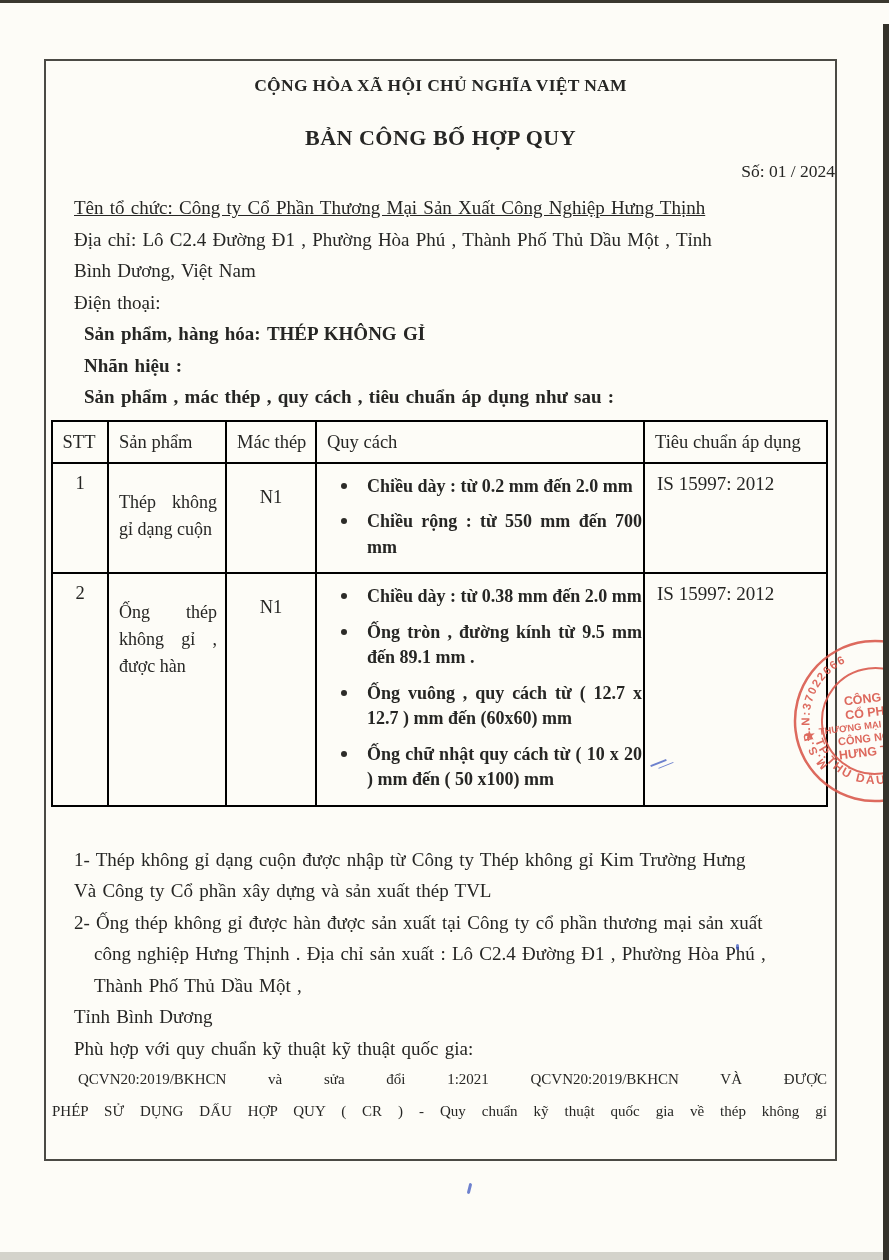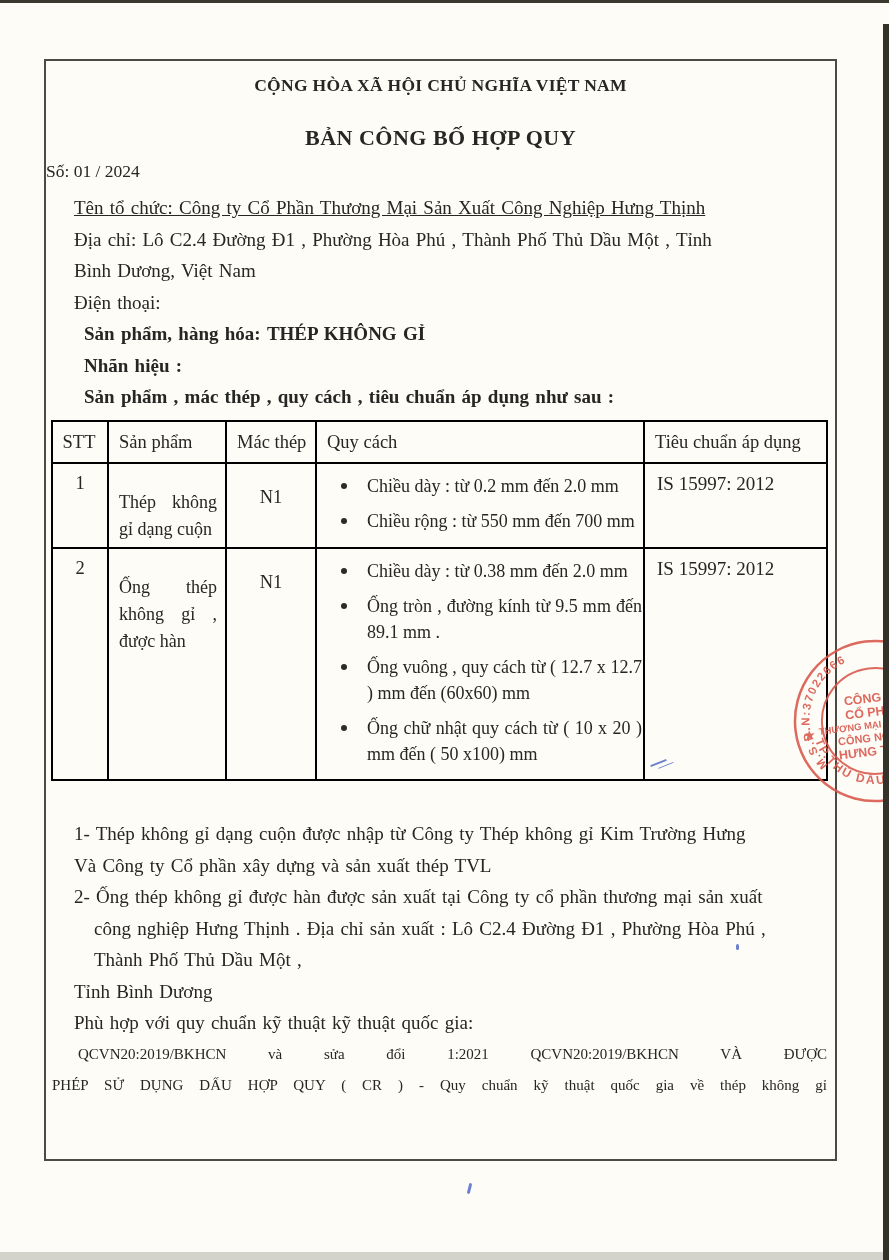--- a/index.html
+++ b/index.html
@@ -19,35 +19,35 @@
   
   .frame {
     position:absolute; left:44px; top:59px; width:793px; height:1102px;
     border:2px solid #4b4a45; z-index:2;
   }
 
   .nat1 { margin-top:12px; text-align:center; font-weight:bold; font-size:17.5px; line-height:24px; letter-spacing:.3px; }
   .nat2 { margin-top:4px; text-align:center; font-weight:bold; font-size:17px; line-height:22px; }
   .nat2 .ul { border-bottom:2.5px solid #2e2d28; padding:0 4px 3px 12px; }
   .doc-title { margin-top:27px; text-align:center; font-weight:bold; font-size:22px; line-height:28px; letter-spacing:.5px; }
-  .doc-no { margin-top:8px; text-align:left; font-size:17.5px; line-height:22px; }
+  .doc-no { margin-top:8px; text-align:right; font-size:17.5px; line-height:22px; }
 
   .p { font-size:19px; line-height:31.5px; margin-left:28px; margin-right:10px; word-spacing:1.5px; }
   .p.indent { margin-left:38px;font-weight:bold; }
   .first-p { margin-top:10px;text-decoration:underline; }
 
   
   table.tbl { border-collapse:collapse; table-layout:fixed; width:775px; margin:7px 0 0 5px; }
   .tbl th, .tbl td { border:2px solid #000000; vertical-align:top; font-weight:normal; text-align:left; }
   .tbl th { font-size:18.5px; padding:10px 6px 9px 10px; }
   .tbl th.c-stt { text-align:center; padding-left:4px; }
   td.stt { text-align:center; font-size:18.5px; padding-top:9px; }
   td.sp  { font-size:18px; line-height:27px; padding:25px 8px 4px 10px; text-align:justify; }
   td.mt  { text-align:center; font-size:18.5px; padding-top:23px; }
-  td.qc  { padding:10px 1px 2px 10px; }
+  td.qc  { padding:10px 1px 2px 10px;font-weight:bold; }
   td.tc  { font-size:19px; padding:9px 20px 4px 12px; }
   .qc-item {
     position:relative; margin:0 0 10px 40px;
     font-size:18px; line-height:25.5px; text-align:justify;
   }
   .qc-item::before {
     content:""; position:absolute; left:-26px; top:9px;
     width:6px; height:6px; border-radius:50%; background:#2c2b28;
   }
 

